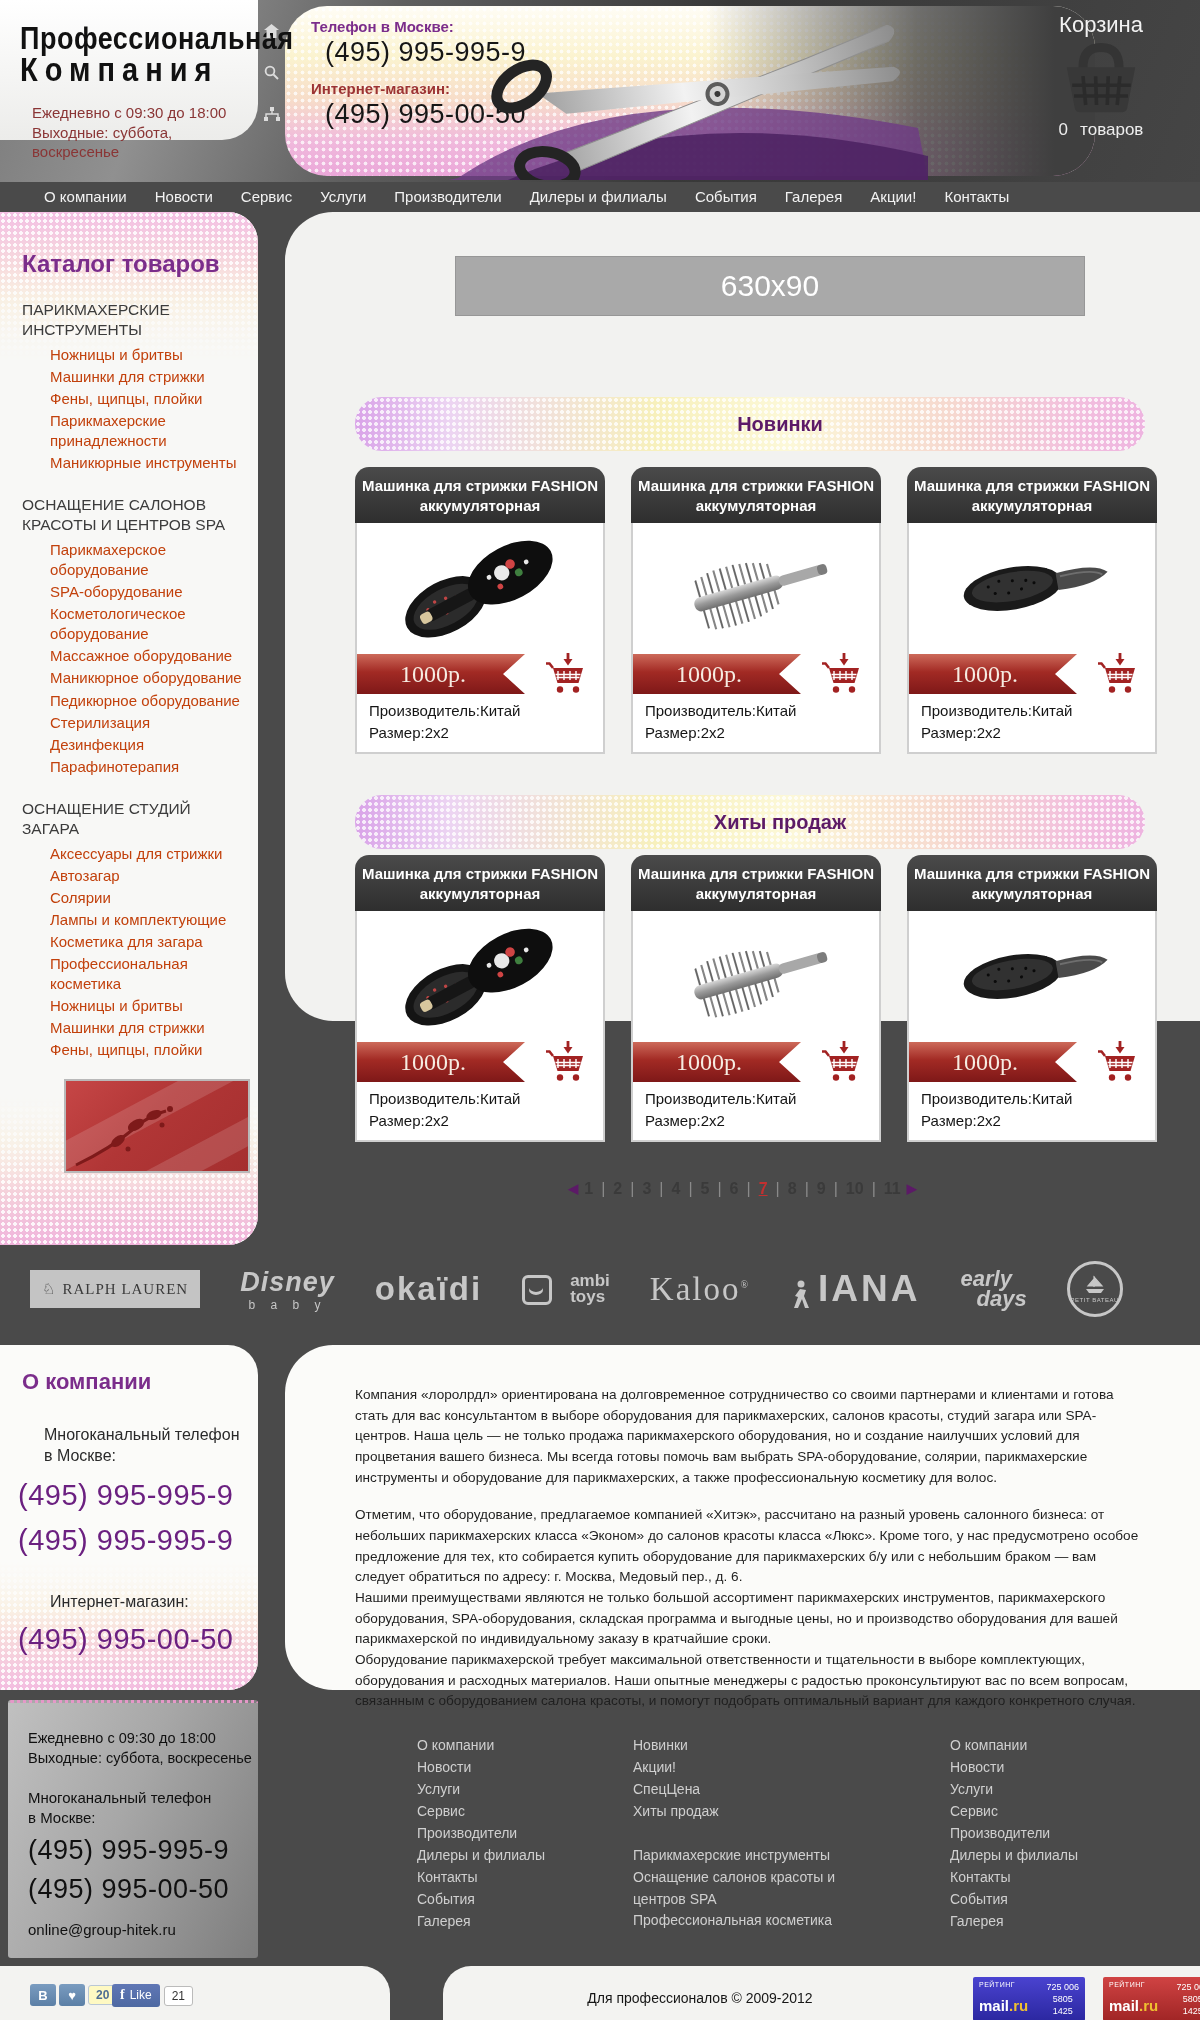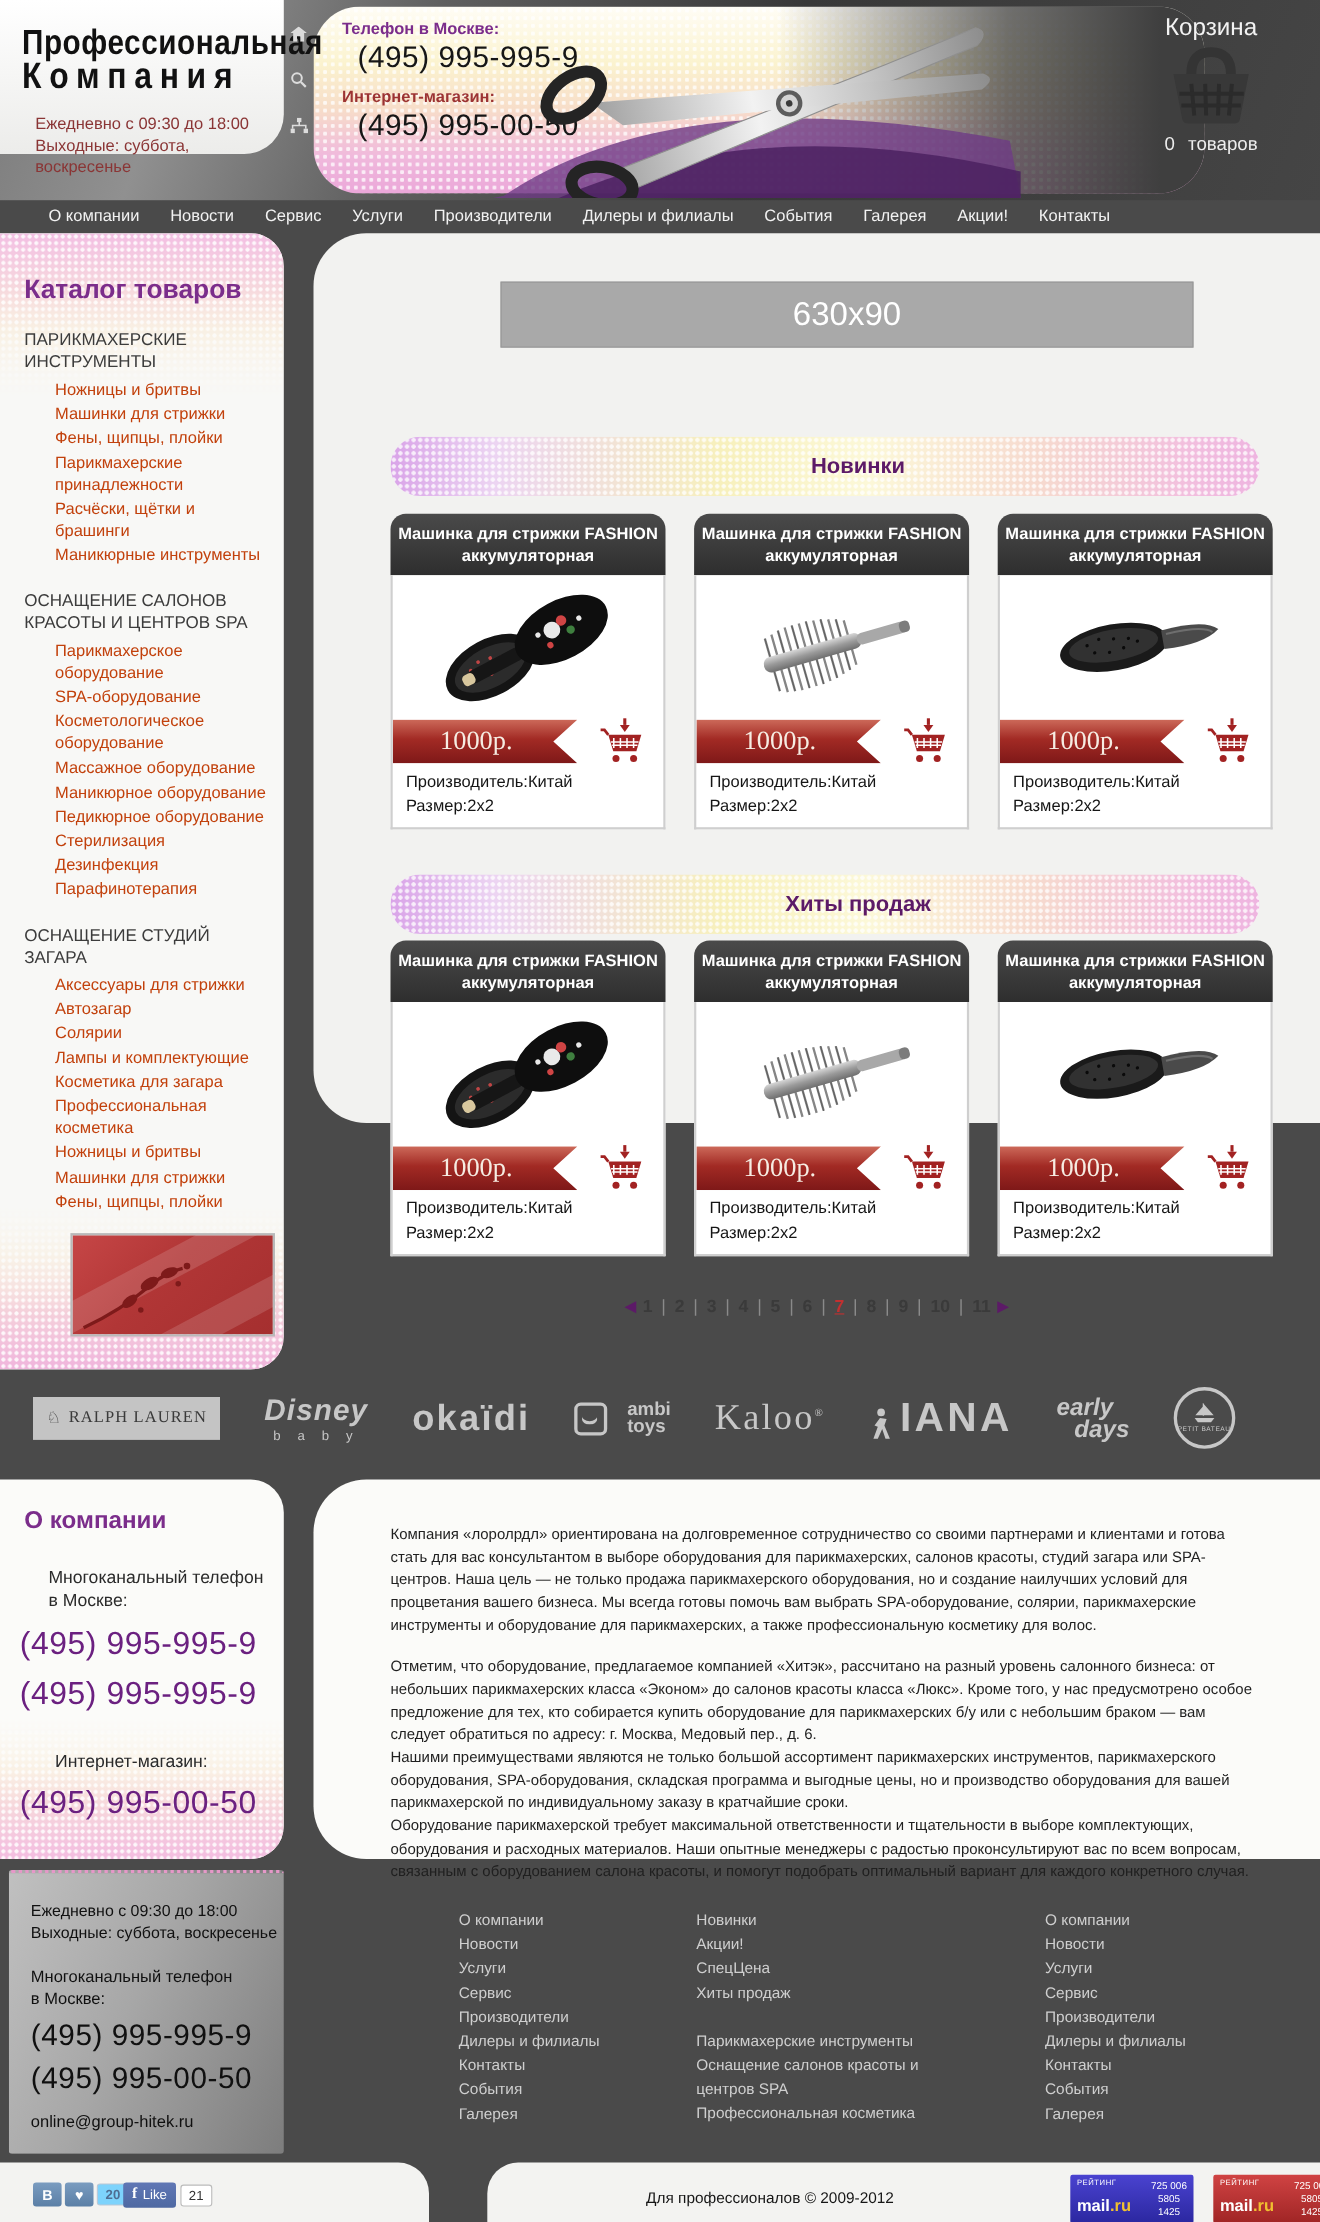--- a/index.html
+++ b/index.html
@@ -137,21 +137,21 @@
   .fcol{position:absolute;top:1735px}
   .fcol a{display:block;font-size:14px;color:#cfcfcf;line-height:1.55;min-height:22px;text-decoration:none;cursor:pointer}
   .fcol1{left:417px}.fcol2{left:633px;width:250px}.fcol3{left:950px}
 
   
   .bottom-left{position:absolute;left:0;top:1966px;width:390px;height:54px;background:#f3f3f1;border-radius:0 28px 0 0}
   .bottom-right{position:absolute;left:443px;top:1966px;width:757px;height:54px;background:#f3f3f1;border-radius:28px 0 0 0}
   .vk-widget{position:absolute;left:30px;top:1984px;display:flex;align-items:center;gap:3px}
   .vk-btn{width:26px;height:22px;border-radius:3px;background:linear-gradient(#7a9cc0,#5b7fa6);color:#fff;font-weight:bold;font-size:13px;
     display:flex;align-items:center;justify-content:center;cursor:pointer}
-  .cnt-bubble{background:#7dd3fc;border:1px solid #b9c7d6;border-radius:3px;padding:2px 7px;font-size:12px;font-weight:bold;color:#4f6e93;margin-left:0}
+  .cnt-bubble{background:#fef9c3;border:1px solid #b9c7d6;border-radius:3px;padding:2px 7px;font-size:12px;font-weight:bold;color:#4f6e93;margin-left:0}
   .fb-widget{position:absolute;left:112px;top:1984px;display:flex;align-items:center}
   .fb-btn{background:linear-gradient(#6077b5,#4e69a2);border-radius:3px;color:#fff;font-size:12px;padding:3px 8px 4px;display:flex;gap:5px;align-items:center;cursor:pointer}
   .fb-btn .f{font-family:"Liberation Serif",serif;font-weight:bold;font-size:14px}
   .fb-bubble{background:#fff;border:1px solid #bbb;border-radius:3px;padding:2px 7px;font-size:12px;color:#333;margin-left:4px}
   .copyright{position:absolute;left:700px;top:1990px;transform:translateX(-50%);font-size:14px;color:#161616;white-space:nowrap}
   .badge{position:absolute;top:1977px;width:112px;height:44px;border-radius:2px;display:flex;justify-content:space-between;padding:4px 6px;cursor:pointer}
   .badge-blue{left:973px;background:linear-gradient(#4a43d0,#2b27a0)}
   .badge-red{left:1103px;background:linear-gradient(#d04343,#a02525)}
   .b-head{font-size:7px;color:#fff;letter-spacing:.5px}
   .b-brand{font-size:15px;font-weight:bold;color:#fff;margin-top:9px}
@@ -318,21 +318,20 @@
     <h2 class="cat-title">Каталог товаров</h2>
 
     <div class="cat-section">
       <div class="cat-head">ПАРИКМАХЕРСКИЕ ИНСТРУМЕНТЫ</div>
       <ul>
 
       <li class="cat-item">Ножницы и бритвы</li>
           <li class="cat-item">Машинки для стрижки</li>
           <li class="cat-item">Фены, щипцы, плойки</li>
           <li class="cat-item">Парикмахерские принадлежности</li>
-          <li class="cat-item">Расчёски, щётки и брашинги</li>
           <li class="cat-item">Маникюрные инструменты</li>
         </ul>
     </div>
     <div class="cat-section">
       <div class="cat-head">ОСНАЩЕНИЕ САЛОНОВ КРАСОТЫ И ЦЕНТРОВ SPA</div>
       <ul>
 
       <li class="cat-item">Парикмахерское оборудование</li>
           <li class="cat-item">SPA-оборудование</li>
           <li class="cat-item">Косметологическое оборудование</li>

